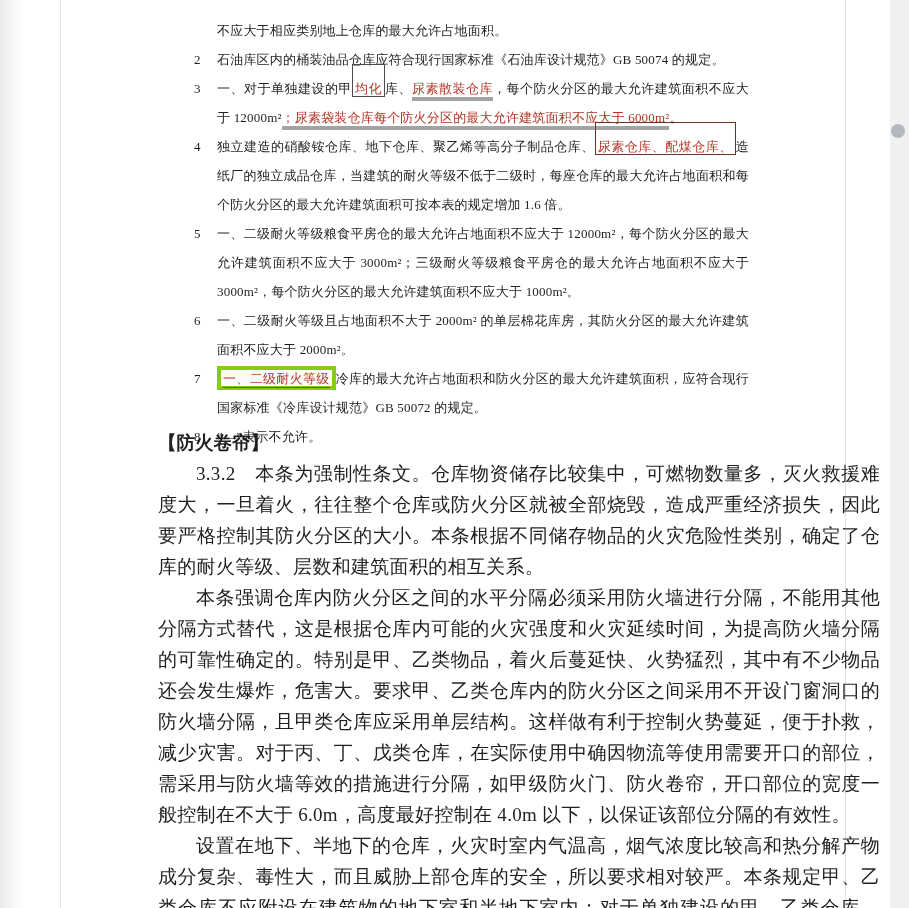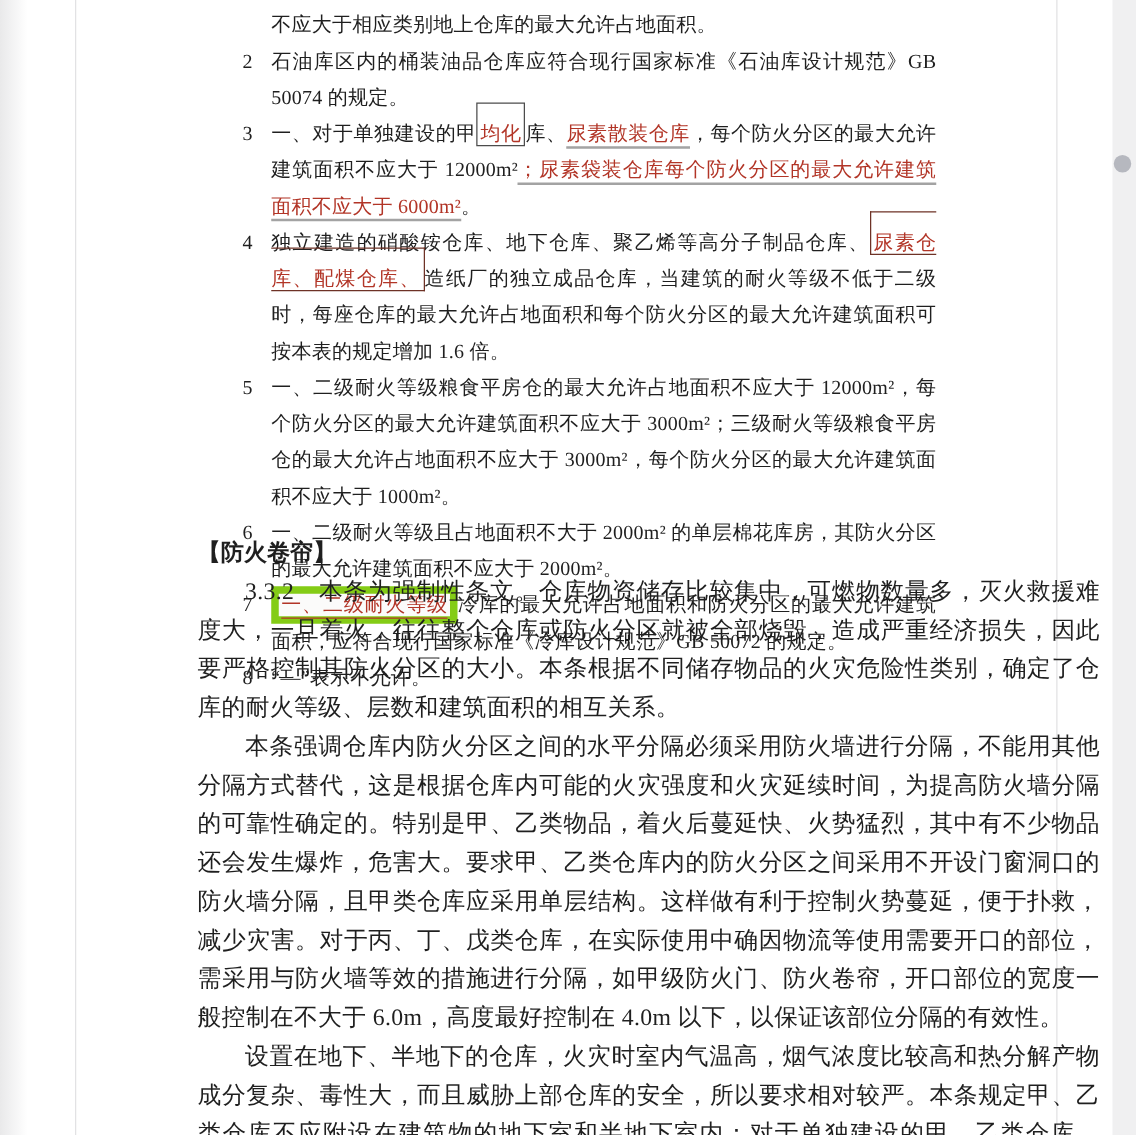--- a/index.html
+++ b/index.html
@@ -23,41 +23,41 @@
     position: absolute; left: 890px; top: 0; width: 19px; height: 908px;
     background: #f0f0f1;
   }
   .scroll-dot {
     position: absolute; left: 891px; top: 124px; width: 14px; height: 14px;
     border-radius: 50%; background: #b6b8bf;
   }
 
   
   .notes {
-    position: absolute; left: 186px; top: 6px; width: 575px;
-    font-size: 16px; line-height: 29px;
+    position: absolute; left: 186px; top: 16px; width: 575px;
+    font-size: 13px; line-height: 29px;
     letter-spacing: 0.2px;
   }
   .note { display: flex; align-items: flex-start; }
   .note-num { width: 31px; flex: 0 0 31px; padding-left: 8px; box-sizing: border-box; }
   .note-text { width: 532px; text-align: justify; text-justify: inter-ideograph; }
   .seg-red-u {
     color: #b23527;
-    border-bottom: 2px solid #a3a3a3;
+    border-bottom: 4px solid #a3a3a3;
     padding-bottom: 1px;
   }
   .seg-box-red {
     color: #b23527;
     border: 1px solid #4c4c4c;
     padding: 16px 2px 0 2px;
   }
   .seg-box4 { border-color: #6e3226; }
   .seg-box-red-u {
     color: #b23527;
-    border: 6px solid #84cc16;
+    border: 4px solid #84cc16;
     padding: 1px 2px 0 2px;
     background: #fbfbfa;
   }
   .seg-box-red-u .inner-u { border-bottom: 1px solid #b23527; padding-bottom: 1px; }
 
   
   .commentary {
     position: absolute; left: 158px; top: 430px; width: 722px;
   }
   .commentary-header {

